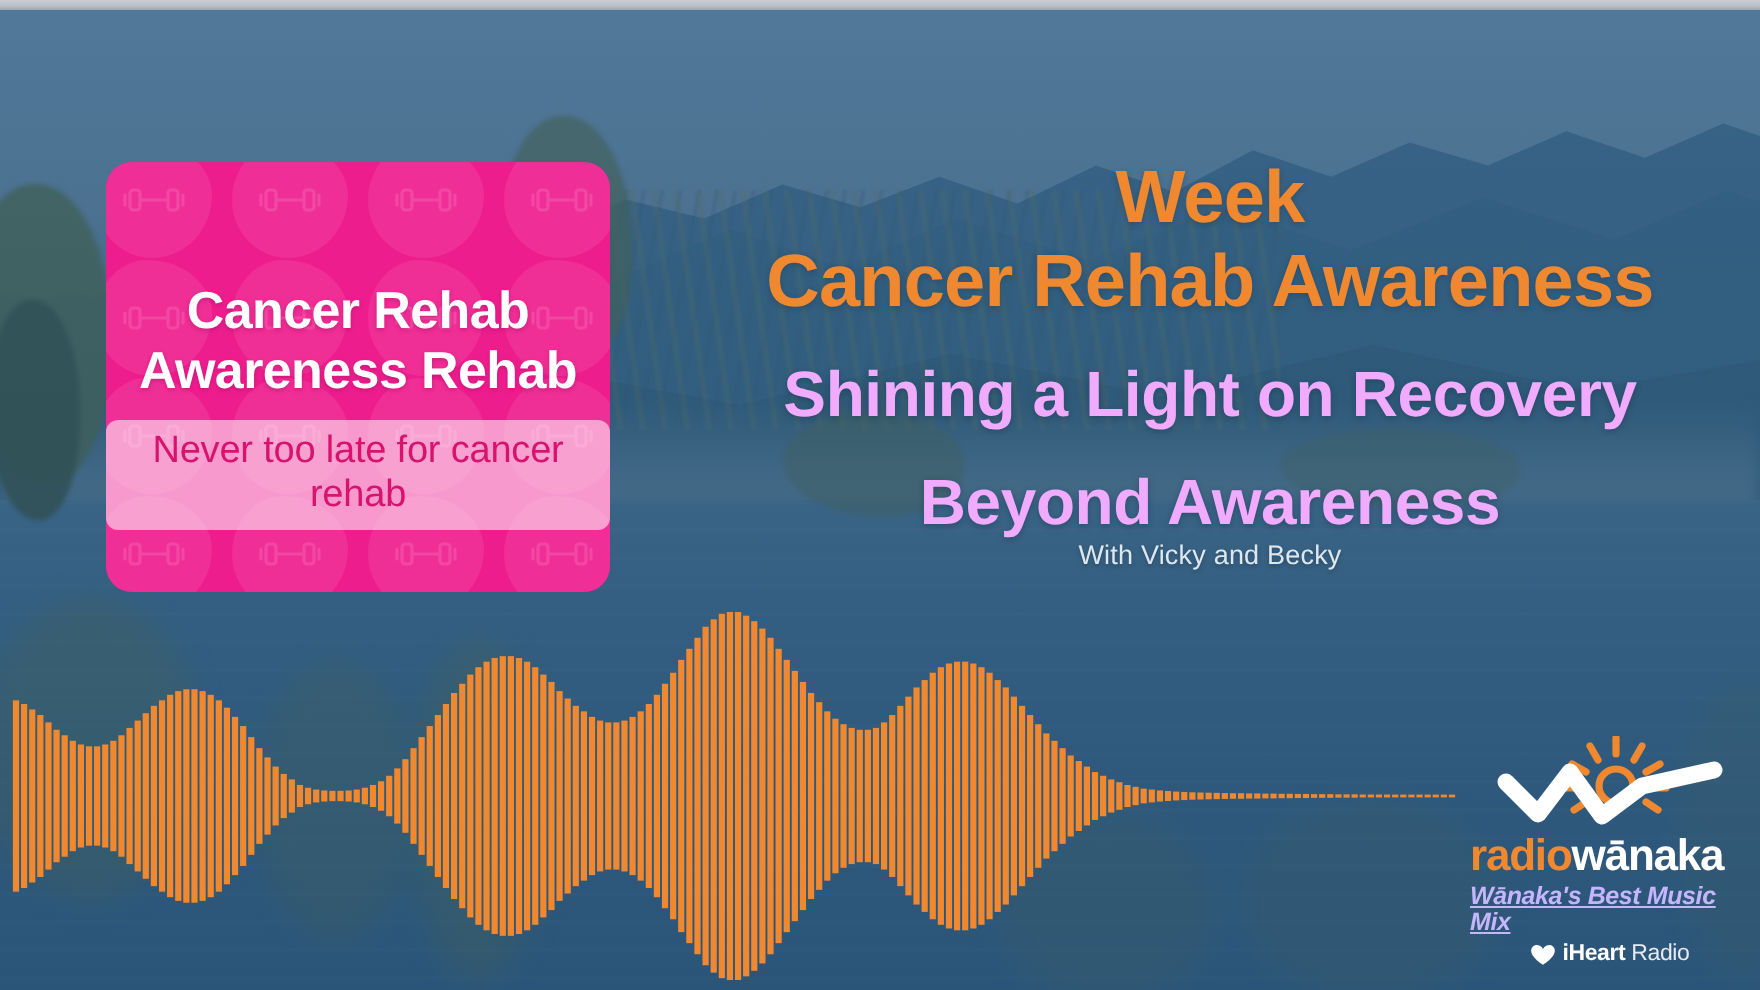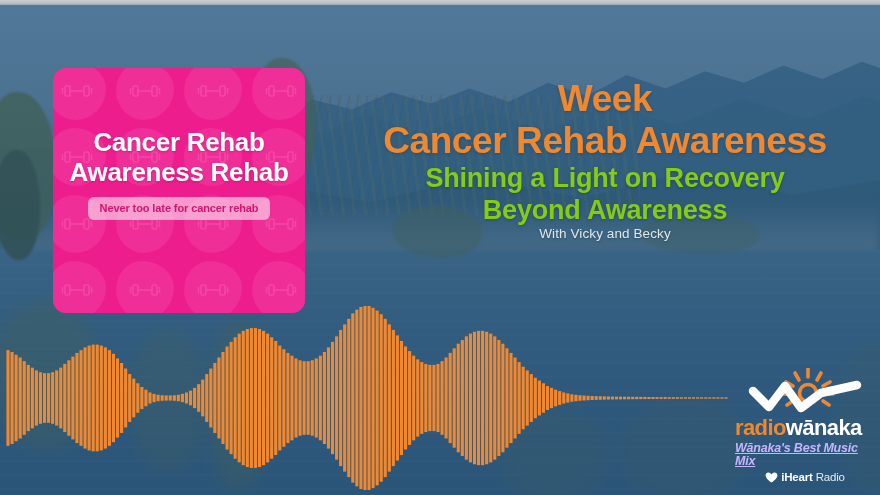--- a/index.html
+++ b/index.html
@@ -85,21 +85,21 @@
   }
   .tree-dark{ background:rgba(56,82,58,.9); }
 
   .bg-overlay{
     position:absolute; inset:0;
     background:linear-gradient(180deg, rgba(45,84,117,.46) 0%, rgba(41,80,113,.52) 45%, rgba(39,78,112,.58) 100%);
   }
 
   
   .art-card{
-    position:absolute; left:53px; top:68px; width:252px; height:245px;
+    position:absolute; left:53px; top:81px; width:252px; height:215px;
     background:#ee1d8e; border-radius:13px; overflow:hidden;
     z-index:20;
   }
   .art-pattern{
     position:absolute; inset:-10px;
     display:grid;
     grid-template-columns:repeat(4,1fr);
     grid-template-rows:repeat(4,1fr);
     opacity:.55;
   }
@@ -116,36 +116,37 @@
     text-align:center; z-index:3;
   }
   .art-title{
     color:#fff; font-weight:bold; font-size:26px; line-height:1.14;
     letter-spacing:-.3px;
     text-shadow:0 1px 2px rgba(140,8,80,.35);
   }
   .art-pill{
     margin:10px auto 0; display:inline-block;
     background:rgba(255,255,255,.55);
-    color:#d8136f; font-weight:bold; font-size:11px;
+    color:#d8136f; font-weight:normal; font-size:19px;
     padding:5px 12px 6px; border-radius:6px; letter-spacing:-.1px;
   }
 
   
   .headline{
     position:absolute; left:330px; top:78px; width:550px;
     text-align:center; z-index:25;
   }
   .h-title{
     color:#f08830; font-weight:bold; font-size:37px; line-height:1.13;
     letter-spacing:-.4px;
     text-shadow:0 1px 3px rgba(20,40,60,.28);
   }
   .h-sub{
-    color:#84cc16; font-weight:bold; font-size:27px; line-height:1.2;
+    margin-top:16px;
+    color:#f0abfc; font-weight:bold; font-size:32px; line-height:1.2;
     letter-spacing:-.2px;
     text-shadow:0 1px 3px rgba(20,40,60,.35);
   }
   .h-hosts{
     color:#dfe7ee; font-weight:normal; font-size:13.5px; letter-spacing:.1px;
     text-shadow:0 1px 2px rgba(20,40,60,.4);
   }
 
   
   .wave{

